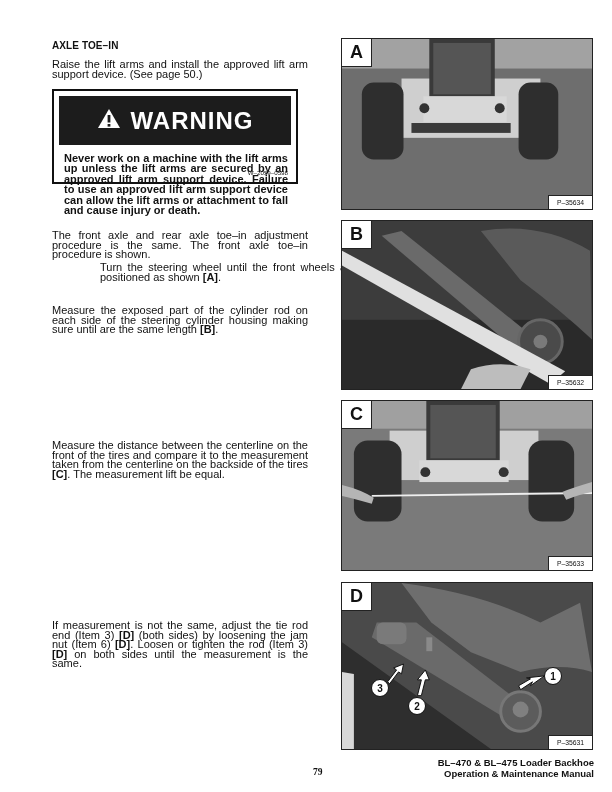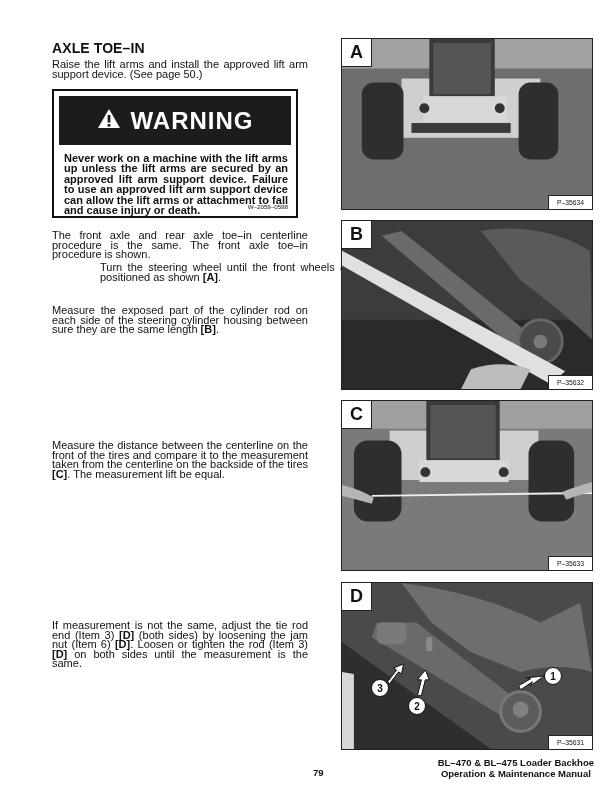--- a/index.html
+++ b/index.html
@@ -1,33 +1,33 @@
 <!DOCTYPE html>
 <html><head>
   <meta charset="utf-8">
   <style>
     * { box-sizing: border-box; margin: 0; padding: 0; }
     html, body { width: 612px; height: 792px; background: #ffffff; overflow: hidden; }
     body { position: relative; font-family: "Liberation Sans", sans-serif; color: #111; }
-    .heading { position: absolute; left: 52px; top: 40px; font-size: 14px; font-weight: bold; letter-spacing: 0.1px; }
+    .heading { position: absolute; left: 52px; top: 40px; font-size: 10px; font-weight: bold; letter-spacing: 0.1px; }
     .para { position: absolute; left: 52px; width: 256px; font-size: 11px; line-height: 9.6px; text-align: justify; }
     .para b { font-weight: bold; }
 
-    .warning { position: absolute; left: 52px; top: 89px; width: 246px; height: 129px; border: 2px solid #111; background: #fff; }
+    .warning { position: absolute; left: 52px; top: 89px; width: 246px; height: 95px; border: 2px solid #111; background: #fff; }
     .warning-bar { position: absolute; left: 5px; top: 5px; right: 5px; height: 49px; background: #1c1c1c; display: flex; align-items: center; justify-content: center; }
     .warning-title { color: #fff; font-size: 24px; font-weight: bold; letter-spacing: 1px; margin-left: 10px; }
     .warning-body { position: absolute; left: 10px; right: 8px; top: 62px; font-size: 11px; font-weight: bold; line-height: 10.4px; text-align: justify; }
     .warning-code { position: absolute; right: 8px; bottom: 6px; font-size: 6.2px; font-weight: normal; }
 
     .fig { position: absolute; left: 341px; width: 252px; border: 1px solid #222; overflow: hidden; background: #777; }
     .fig-label { position: absolute; left: 0; top: 0; width: 30px; height: 28px; background: #fff; border-right: 1px solid #222; border-bottom: 1px solid #222; font-size: 18px; font-weight: bold; display: flex; align-items: center; justify-content: center; z-index: 3; }
     .fig-code { position: absolute; right: 0; bottom: 0; width: 44px; height: 14px; background: #fff; border-left: 1px solid #222; border-top: 1px solid #222; font-size: 6.8px; display: flex; align-items: center; justify-content: center; z-index: 3; }
     .fig svg { position: absolute; left: 0; top: 0; width: 100%; height: 100%; }
-    .page-number { position: absolute; left: 313px; top: 767px; font-size: 9.5px; font-weight: bold; }
-    .footer-title { position: absolute; right: 18px; top: 758px; font-size: 9.5px; font-weight: bold; text-align: center; line-height: 10.5px; }
+    .page-number { position: absolute; left: 313px; top: 767px; font-size: 9.5px; font-weight: bold; font-family: Liberation Serif, serif; }
+    .footer-title { position: absolute; right: 18px; top: 758px; font-size: 9.5px; font-weight: bold; text-align: right; line-height: 10.5px; }
   </style>
 </head>
 <body>
 
 <div class="heading">AXLE TOE–IN</div>
 <div class="para" style="top:60px;">Raise the lift arms and install the approved lift arm support device. (See page 50.)</div>
 
 <div class="warning">
   <div class="warning-bar">
     <span>
@@ -38,28 +38,28 @@
       </svg>
     </span>
     <span class="warning-title">WARNING</span>
   </div>
   <div class="warning-body">
     <span>Never work on a machine with the lift arms up unless the lift arms are secured by an approved lift arm support device. Failure to use an approved lift arm support device can allow the lift arms or attachment to fall and cause injury or death.</span>
   </div>
   <div class="warning-code">W–2059–0598</div>
 </div>
 
-<div class="para" style="top:231px;">The front axle and rear axle toe–in centerline procedure is the same. The front axle toe–in procedure is shown.</div>
+<div class="para" style="top:231px;">The front axle and rear axle toe–in adjustment procedure is the same. The front axle toe–in procedure is shown.</div>
 
 <div class="para" style="top:263px;margin-left:48px;">
   <span>Turn the steering wheel until the front wheels are positioned as shown </span><b>[A]</b><span>.</span>
 </div>
 
 <div class="para" style="top:306px;">
-  <span>Measure the exposed part of the cylinder rod on each side of the steering cylinder housing between sure they are the same length </span><b>[B]</b><span>.</span>
+  <span>Measure the exposed part of the cylinder rod on each side of the steering cylinder housing making sure until are the same length </span><b>[B]</b><span>.</span>
 </div>
 
 <div class="para" style="top:441px;">
   <span>Measure the distance between the centerline on the front of the tires and compare it to the measurement taken from the centerline on the backside of the tires </span><b>[C]</b><span>. The measurement lift be equal.</span>
 </div>
 
 <div class="para" style="top:621px;">
   <span>If measurement is not the same, adjust the tie rod end (Item 3) </span><b>[D]</b><span> (both sides) by loosening the jam nut (Item 6) </span><b>[D]</b><span>. Loosen or tighten the rod (Item 3) </span><b>[D]</b><span> on both sides until the measurement is the same.</span>
 </div>
 

